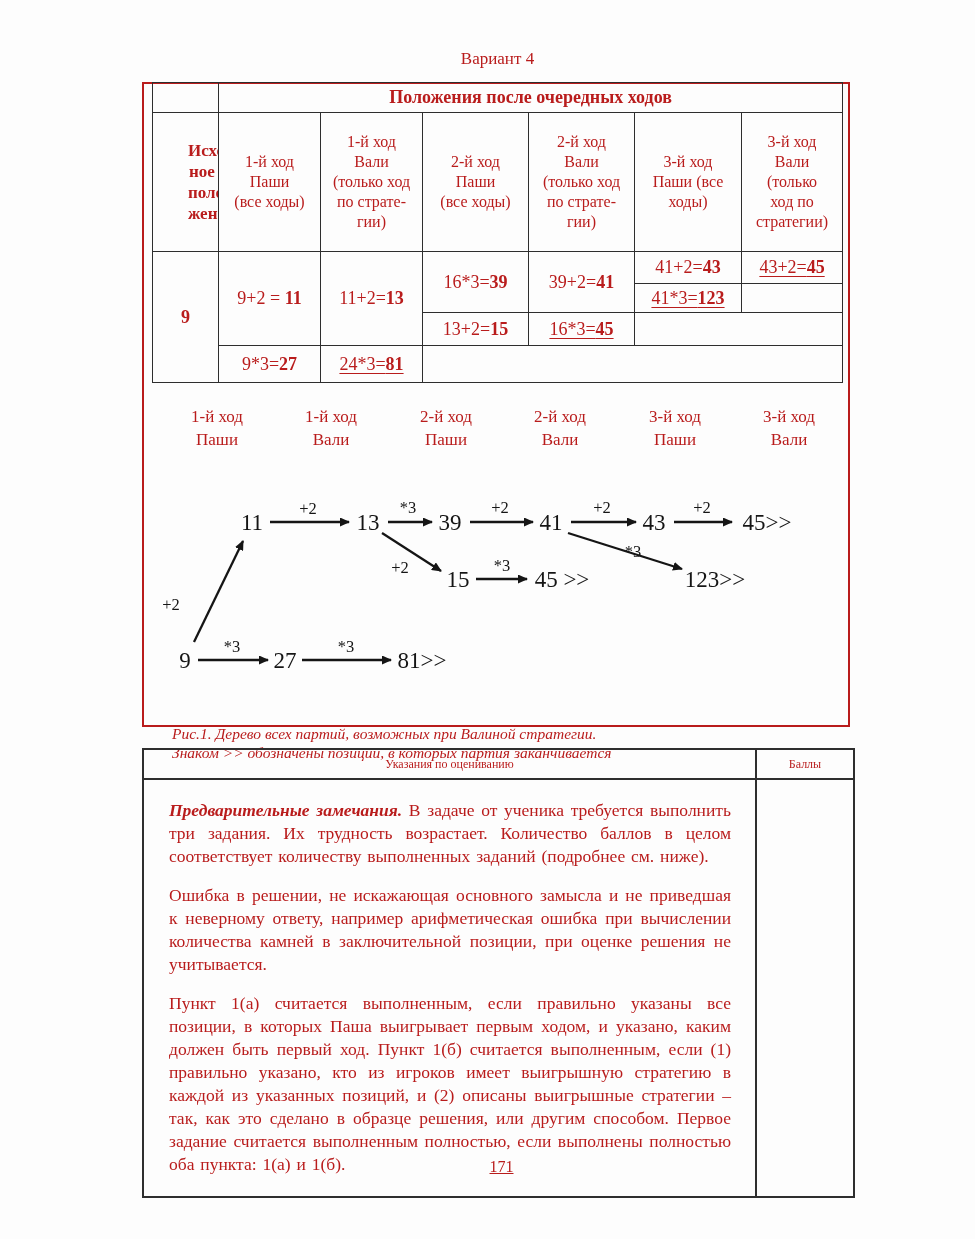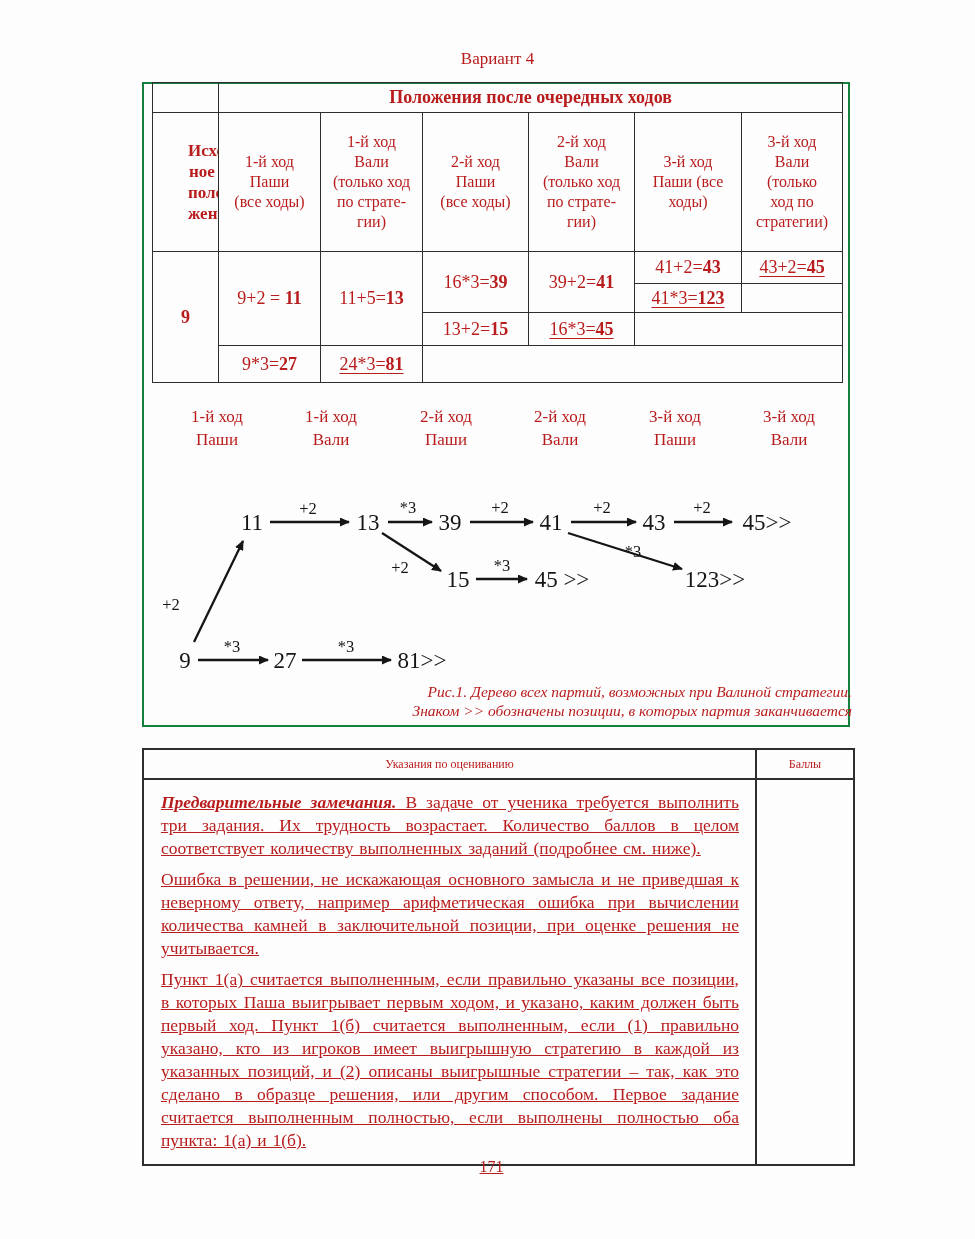--- a/index.html
+++ b/index.html
@@ -9,21 +9,21 @@
     font-family:"Liberation Serif","DejaVu Serif",serif;
     overflow:hidden;
   }
   .variant-title{
     position:absolute;left:142px;top:49px;width:711px;
     text-align:center;font-size:17px;
   }
   
   .box1{
     position:absolute;left:142px;top:82px;width:708px;height:645px;
-    border:2px solid #15803d;box-sizing:border-box;
+    border:2px solid #b91c1c;box-sizing:border-box;
   }
   table.t1{
     position:absolute;left:8px;top:-2px;width:690px;
     border-collapse:collapse;table-layout:fixed;
   }
   table.t1 td{
     border:1.6px solid #2e2e2e;padding:1px 2px;text-align:center;
     vertical-align:middle;overflow:hidden;
   }
   .t1 .main-hdr{font-weight:bold;font-size:18px;height:27px;}
@@ -37,41 +37,41 @@
   
   .dlabel{
     position:absolute;width:110px;text-align:center;top:321px;
     font-size:17px;line-height:23px;white-space:pre-line;
   }
   svg.tree{position:absolute;left:0;top:308px;}
   svg.tree text{font-family:"Liberation Serif","DejaVu Serif",serif;fill:#151515;}
   svg.tree .node{font-size:23px;text-anchor:middle;}
   svg.tree .op{font-size:16.5px;text-anchor:middle;}
   svg.tree line{stroke:#151515;stroke-width:2.3;}
-  .caption{position:absolute;left:28px;width:680px;text-align:right;
-    font-style:italic;font-size:15.5px;line-height:19px;}
+  .caption{position:absolute;left:28px;width:680px;text-align:left;
+    font-style:italic;font-size:15.5px;line-height:19px;margin-top:42px;}
   .caption1{top:598px;}
   .caption2{top:617px;}
   
   table.t2{
     position:absolute;left:142px;top:748px;width:711px;
     border-collapse:collapse;table-layout:fixed;
   }
   table.t2 td{border:2px solid #2e2e2e;vertical-align:top;box-sizing:border-box;}
   .t2 .g-hdr,.t2 .b-hdr{
     font-weight:normal;font-size:12px;text-align:center;height:30px;vertical-align:middle;
   }
   .t2 .body-cell{
     height:372px;padding:3px 8px 4px 9px;
     font-size:17.5px;line-height:23px;text-align:justify;word-spacing:1.5px;
   }
-  .t2 .body-cell p{margin:8px;text-decoration:underline;}
+  .t2 .body-cell p{margin:16px;}
   .lead{font-weight:bold;font-style:italic;}
   .page-number{
-    position:absolute;left:136px;top:1158px;width:711px;
+    position:absolute;left:146px;top:1158px;width:711px;
     text-align:center;font-size:16px;text-decoration:underline;
   }
 </style>
 </head>
 <body>
 
 <div class="page">
 
   <div class="variant-title">Вариант 4</div>
 
@@ -118,21 +118,21 @@
 ходы)</td>
         <td class="colhdr">3-й ход
 Вали
 (только
 ход по
 стратегии)</td>
       </tr>
       <tr style="height:32px;">
         <td rowspan="4" class="init">9</td>
         <td rowspan="3" class="num"><span>9+2 = </span><span class="res">11</span></td>
-        <td rowspan="3" class="num"><span>11+5=</span><span class="res">13</span></td>
+        <td rowspan="3" class="num"><span>11+2=</span><span class="res">13</span></td>
         <td rowspan="2" class="num"><span>16*3=</span><span class="res">39</span></td>
         <td rowspan="2" class="num"><span>39+2=</span><span class="res">41</span></td>
         <td class="num"><span>41+2=</span><span class="res">43</span></td>
         <td class="num"><span class="u"><span>43+2=</span><span class="res">45</span></span></td>
       </tr>
       <tr style="height:29px;">
         <td class="num"><span class="u"><span>41*3=</span><span class="res">123</span></span></td>
         <td class="num"></td>
       </tr>
       <tr style="height:33px;">

